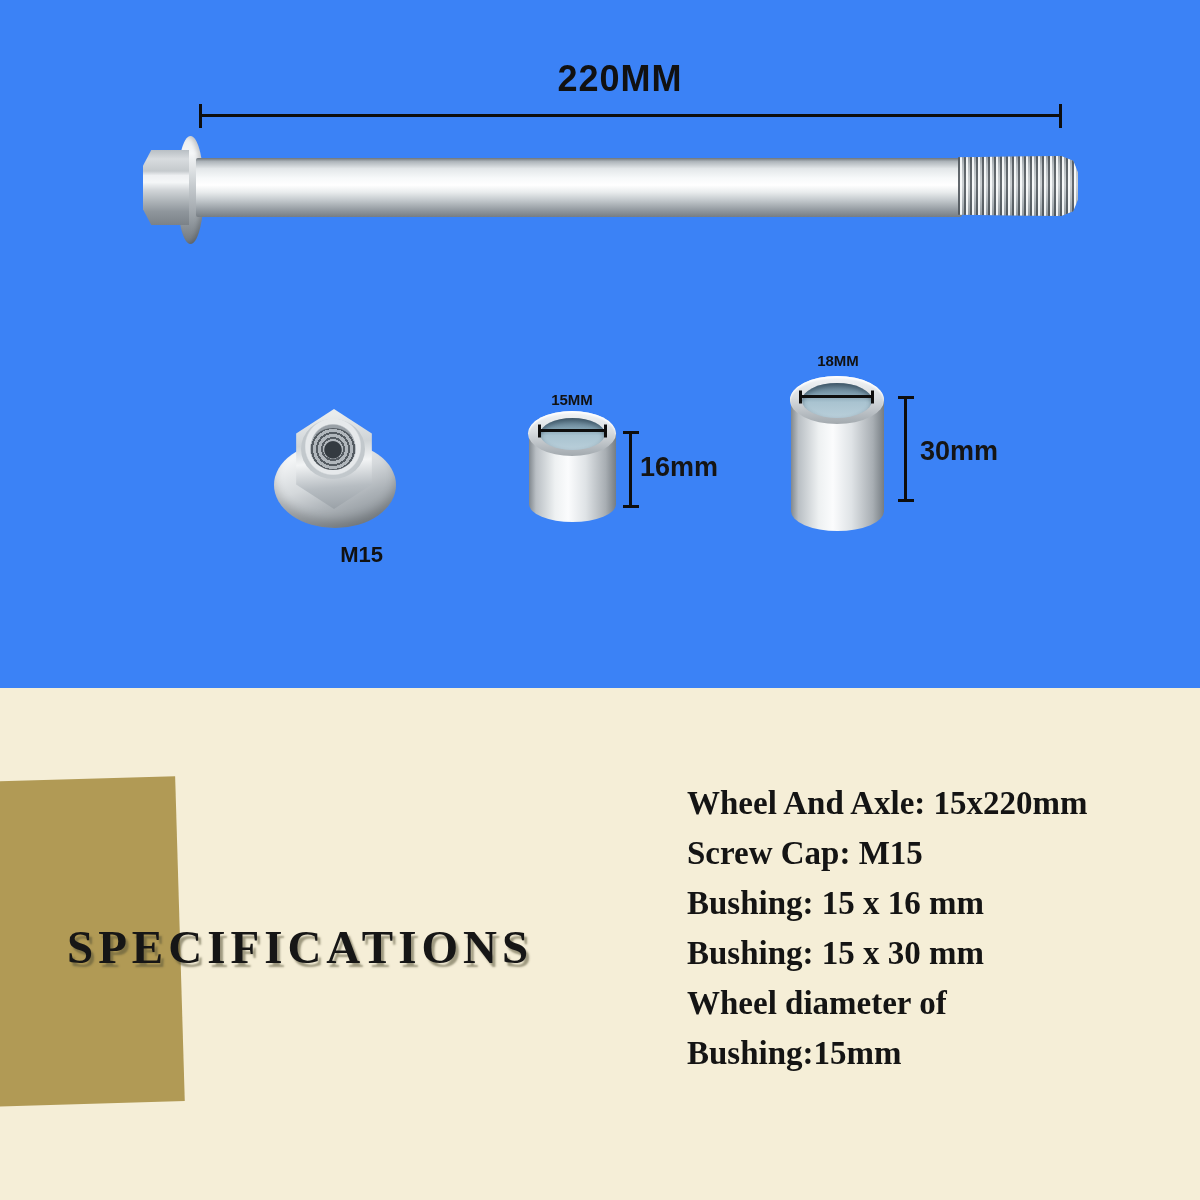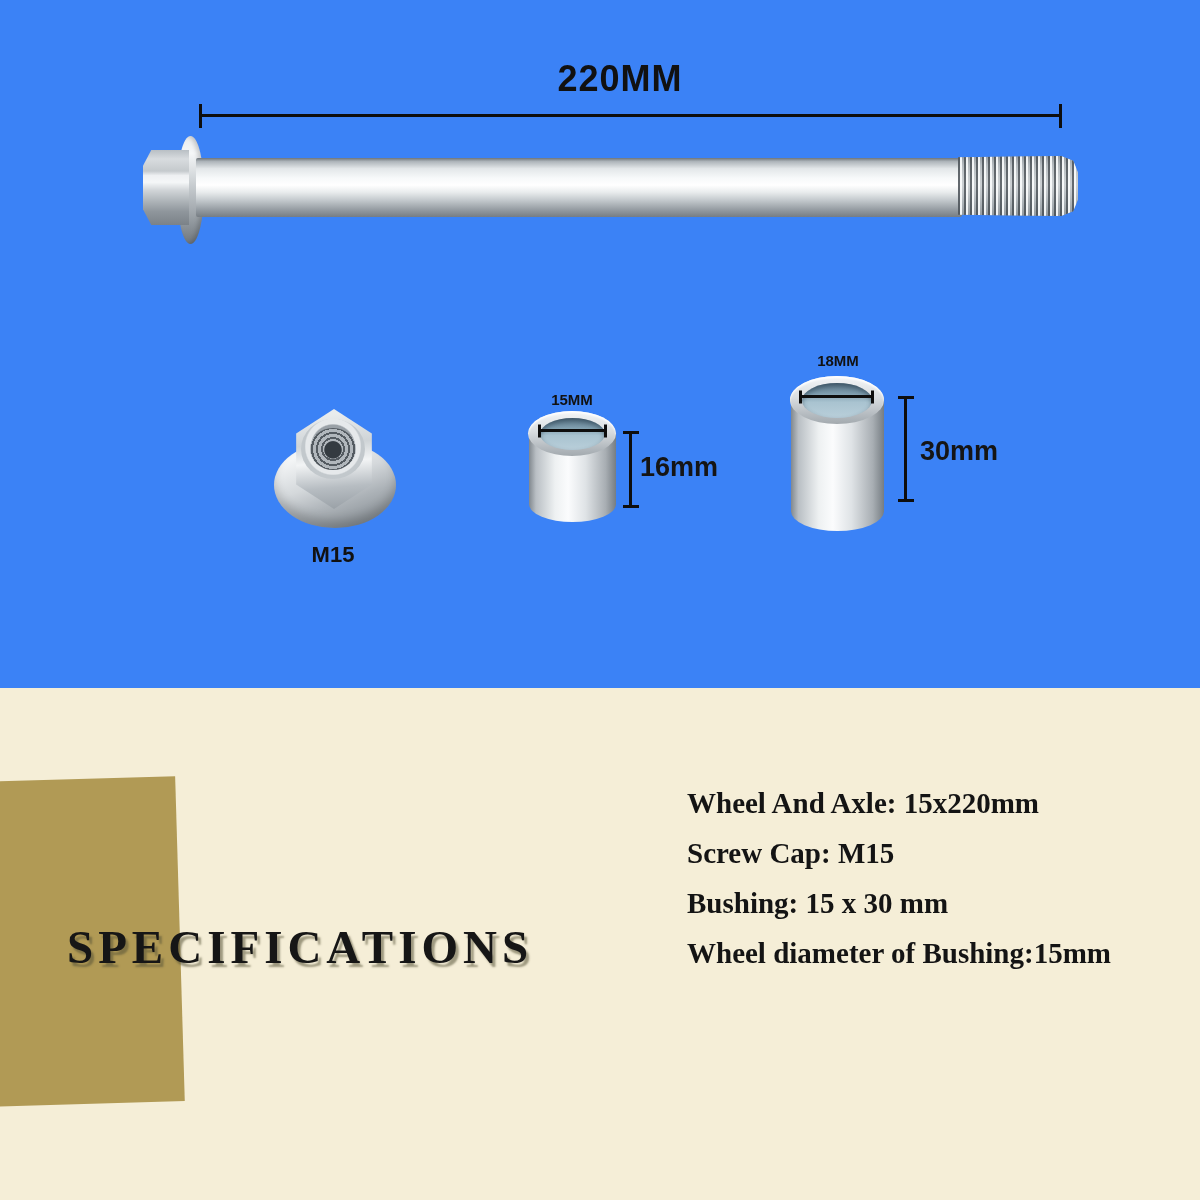--- a/index.html
+++ b/index.html
@@ -46,21 +46,21 @@
     box-shadow:inset 0 -8px 10px rgba(0,0,0,.18);}
   #nut-hex{position:absolute;left:290px;top:409px;width:88px;height:102px;
     clip-path:polygon(50% 0%,93% 24%,93% 74%,50% 98%,7% 74%,7% 24%);
     background:linear-gradient(175deg,#e9eced 8%,#cfd4d7 35%,#f2f4f5 52%,#b7bdc2 75%,#9aa1a7 95%);}
   #nut-bore-ring{position:absolute;left:301px;top:419px;width:64px;height:60px;border-radius:50%;
     background:radial-gradient(ellipse at 50% 46%,#4f565c 0 33%,#9aa1a7 36% 47%,#e6e9eb 50% 60%,#c2c8cc 63% 78%,#aab0b5 80%);}
   #nut-bore-threads{position:absolute;left:310px;top:428px;width:46px;height:42px;border-radius:50%;
     background:
       radial-gradient(circle at 50% 52%,#343b41 0 26%,rgba(0,0,0,0) 29%),
       repeating-radial-gradient(circle at 50% 50%,#545b61 0 2px,#b1b7bc 2px 5px);}
-  #nut-label{position:absolute;left:283px;top:542px;width:100px;text-align:center;
+  #nut-label{position:absolute;left:283px;top:542px;width:100px;text-align:right;
     font-size:22px;font-weight:700;color:#111;}
 
   
   .bushing-body{position:absolute;
     background:linear-gradient(90deg,#81888e 0%,#b9bfc4 8%,#eef1f2 30%,#fbfcfd 45%,#dfe3e6 65%,#a8aeb3 88%,#767d83 100%);}
   .bushing-top{position:absolute;border-radius:50%;
     background:linear-gradient(180deg,#f4f6f7 0%,#d9dde0 45%,#b5bbc0 80%,#a3aaaf 100%);
     box-shadow:inset 0 2px 2px rgba(255,255,255,.9);}
   .bushing-bore{position:absolute;border-radius:50%;
     background:linear-gradient(180deg,#5d7889 0%,#7e9dae 30%,#a9c3d0 55%,#b9cfda 100%);
@@ -87,21 +87,21 @@
   #bushL-hlabel{left:920px;top:436px;}
 
   
   #panel{position:absolute;left:0;top:688px;width:1200px;height:512px;background:#f5eed7;}
   #gold-rect{position:absolute;left:-16px;top:779px;width:196px;height:325px;background:#b19a55;
     transform:rotate(-1.7deg);}
   #spec-title{position:absolute;left:67px;top:920px;width:900px;
     font-family:"Liberation Serif",serif;font-weight:700;font-size:47px;letter-spacing:5px;color:#161616;
     text-shadow:3px 4px 2px rgba(85,82,55,.55);}
   #spec-list{position:absolute;left:687px;top:778px;width:480px;
-    font-family:"Liberation Serif",serif;font-weight:700;font-size:29px;line-height:50px;color:#141414;}
+    font-family:"Liberation Serif",serif;font-weight:700;font-size:33px;line-height:50px;color:#141414;}
 </style>
 </head>
 <body>
 
 <div id="canvas">
 
   <div id="axle-dim-label">220MM</div>
   <div id="axle-dim-line" class="hline cap24"></div>
 
   <div>
@@ -138,17 +138,18 @@
     <div id="bushL-vdim" class="vline wcap16"></div>
     <div id="bushL-hlabel" class="height-label">30mm</div>
   </div>
 
   <div id="panel"></div>
   <div id="gold-rect"></div>
   <div id="spec-title">SPECIFICATIONS</div>
   <div id="spec-list">
     <div>Wheel And Axle: 15x220mm</div>
     <div>Screw Cap: M15</div>
+    <div>Bushing: 15 x 16 mm</div>
     <div>Bushing: 15 x 30 mm</div>
     <div>Wheel diameter of Bushing:15mm</div>
   </div>
 
 </div>
 
 </body></html>

